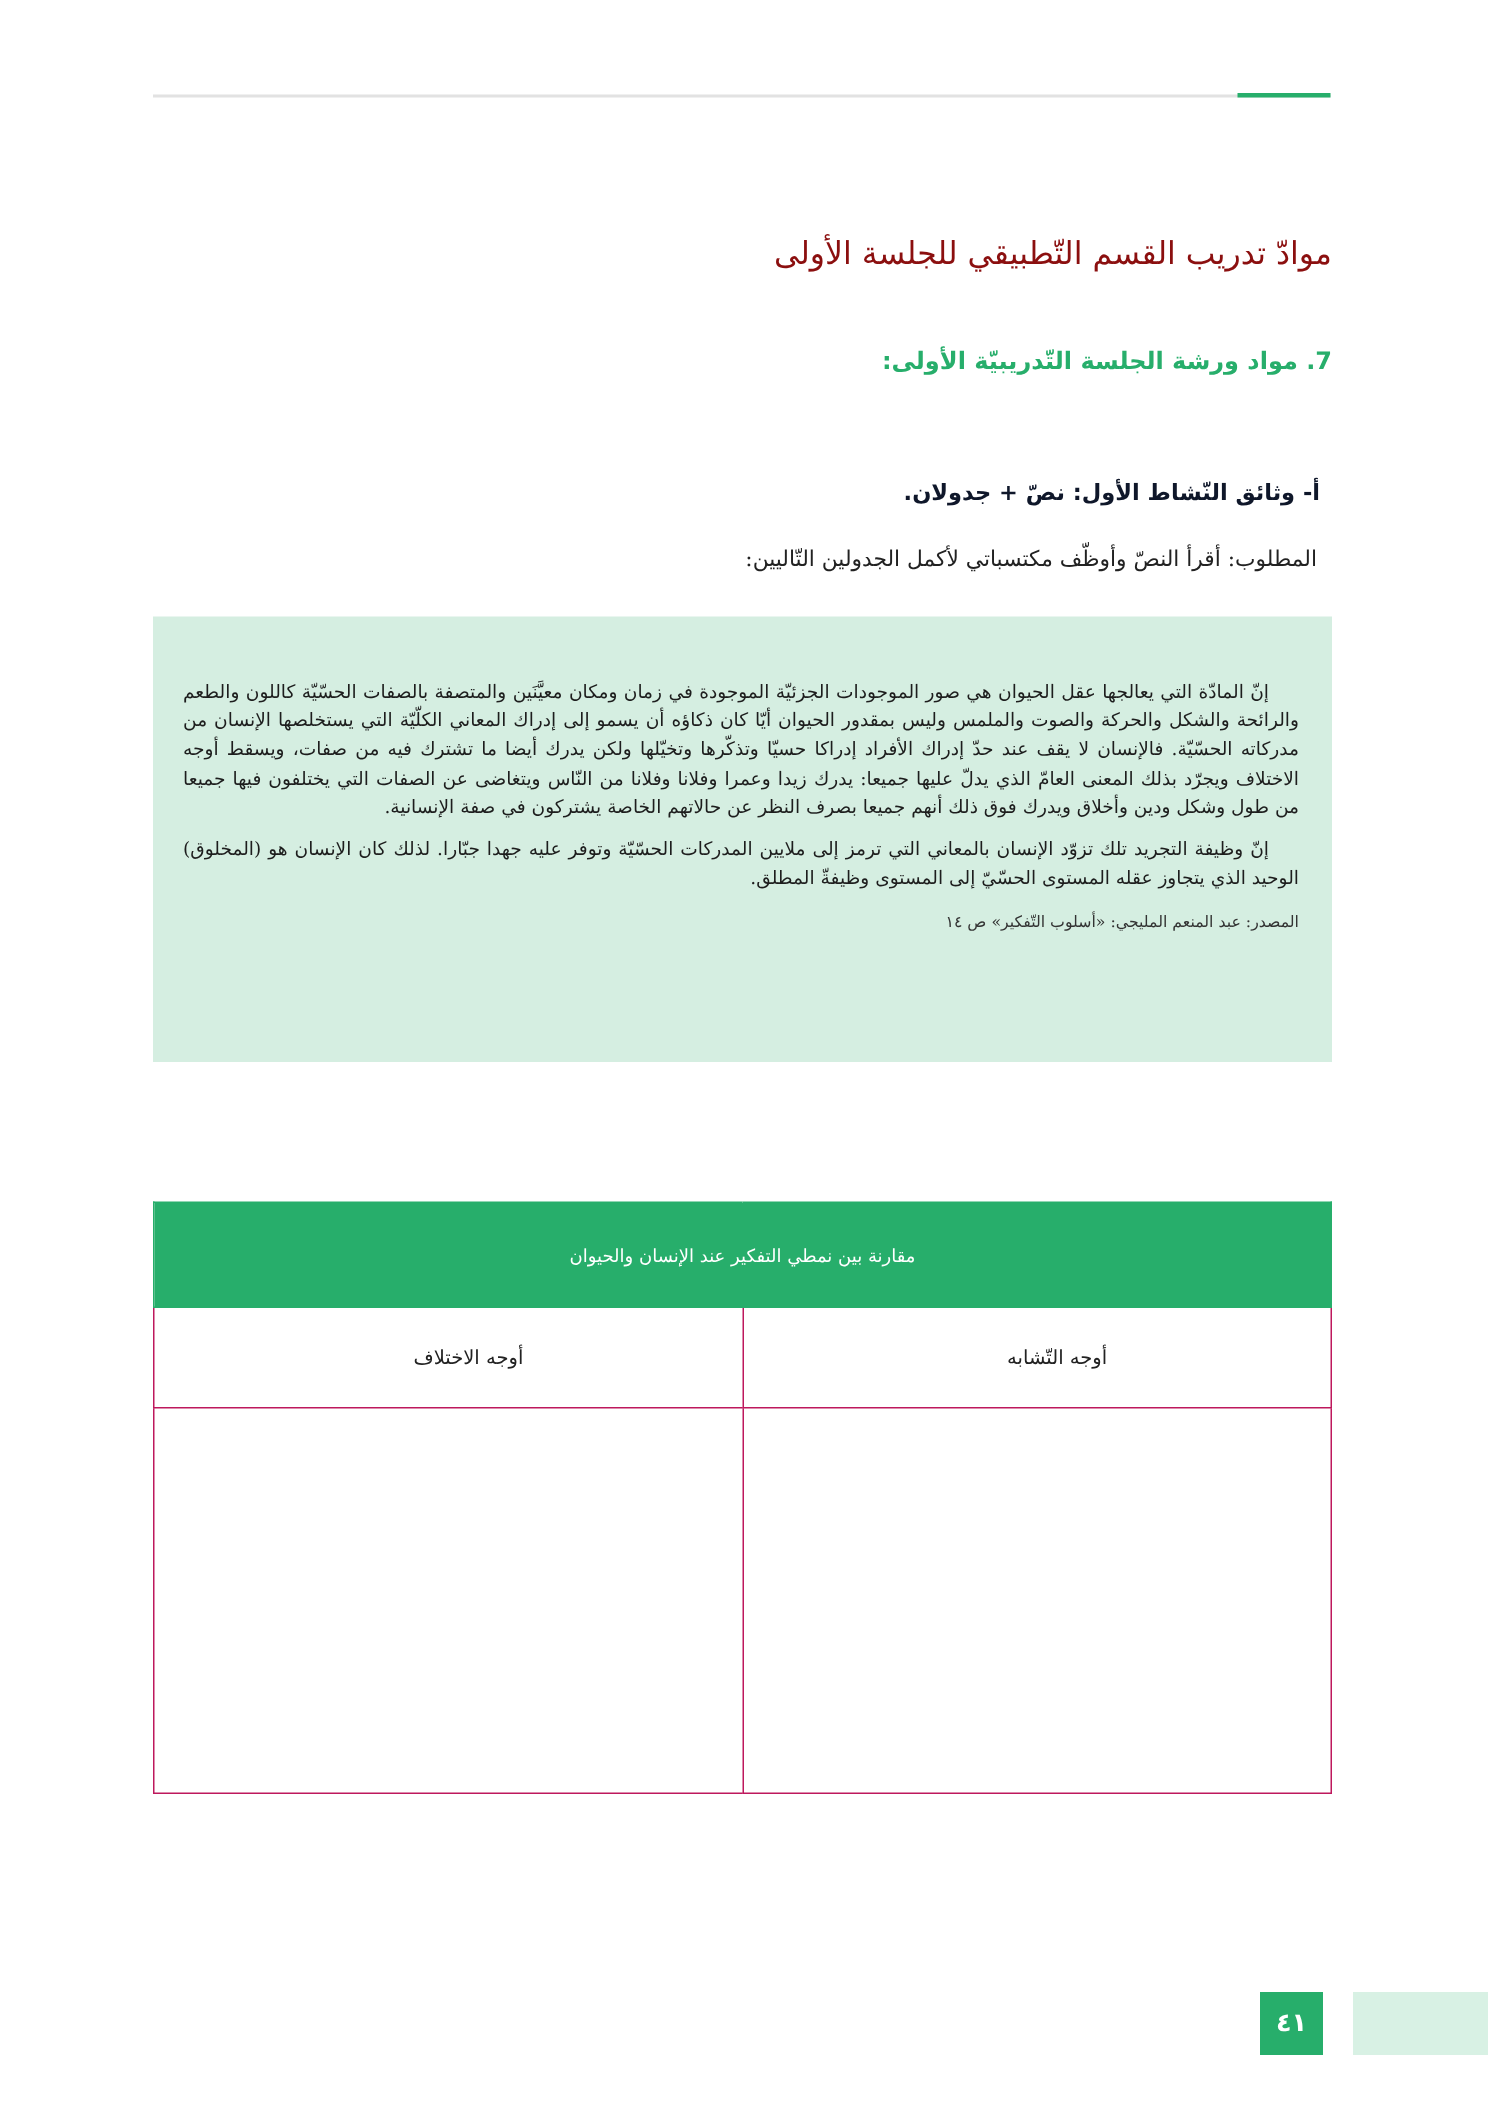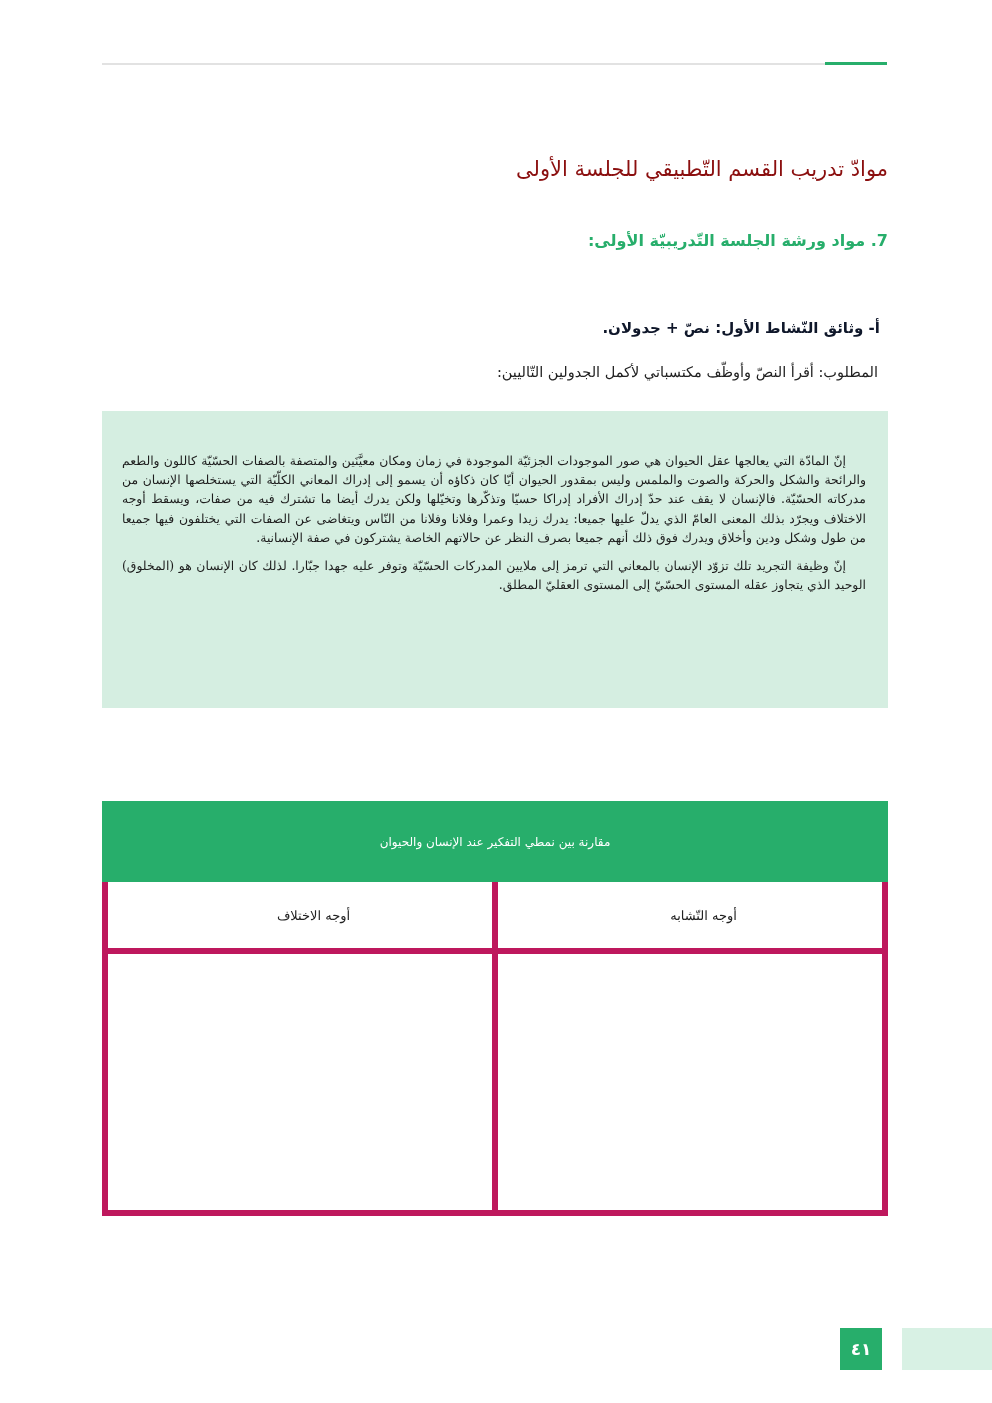--- a/index.html
+++ b/index.html
@@ -42,21 +42,21 @@
     }
     .passage-box p.first { text-indent: 20px; }
     .source {
       font-family: "DejaVu Serif", serif; font-size: 10.5px; color: #333;
       margin-top: 14px;
     }
     .compare-table {
       position: absolute; top: 801px; left: 102px; width: 786px;
       border-collapse: collapse; table-layout: fixed;
     }
-    .compare-table td, .compare-table th { border: 6px solid #be185d; padding: 0; }
+    .compare-table td, .compare-table th { border: 1px solid #be185d; padding: 0; }
     .compare-table .header-cell {
       height: 69px; background: #27ae6b; color: #ffffff; font-size: 12px;
       font-weight: normal; text-align: center; border-color: #27ae6b;
     }
     .compare-table .col-head {
       height: 66px; text-align: center; font-family: "DejaVu Serif", serif;
       font-size: 13px; color: #222; background: #fff; padding-left: 27px;
     }
     .compare-table .answer-cell { height: 256px; background: #fff; }
     .page-strip {
@@ -76,21 +76,22 @@
 <div class="top-rule-accent"></div>
 
 <h1 class="title">موادّ تدريب القسم التّطبيقي للجلسة الأولى</h1>
 <h2 class="subtitle">7. مواد ورشة الجلسة التّدريبيّة الأولى:</h2>
 
 <h3 class="activity">أ- وثائق النّشاط الأول: نصّ + جدولان.</h3>
 <p class="instruction">المطلوب: أقرأ النصّ وأوظّف مكتسباتي لأكمل الجدولين التّاليين:</p>
 
 <div class="passage-box">
   <p class="first">إنّ المادّة التي يعالجها عقل الحيوان هي صور الموجودات الجزئيّة الموجودة في زمان ومكان معيَّنَين والمتصفة بالصفات الحسّيّة كاللون والطعم والرائحة والشكل والحركة والصوت والملمس وليس بمقدور الحيوان أيّا كان ذكاؤه أن يسمو إلى إدراك المعاني الكلّيّة التي يستخلصها الإنسان من مدركاته الحسّيّة. فالإنسان لا يقف عند حدّ إدراك الأفراد إدراكا حسيّا وتذكّرها وتخيّلها ولكن يدرك أيضا ما تشترك فيه من صفات، ويسقط أوجه الاختلاف ويجرّد بذلك المعنى العامّ الذي يدلّ عليها جميعا: يدرك زيدا وعمرا وفلانا وفلانا من النّاس ويتغاضى عن الصفات التي يختلفون فيها جميعا من طول وشكل ودين وأخلاق ويدرك فوق ذلك أنهم جميعا بصرف النظر عن حالاتهم الخاصة يشتركون في صفة الإنسانية.</p>
-  <p class="first">إنّ وظيفة التجريد تلك تزوّد الإنسان بالمعاني التي ترمز إلى ملايين المدركات الحسّيّة وتوفر عليه جهدا جبّارا. لذلك كان الإنسان هو (المخلوق) الوحيد الذي يتجاوز عقله المستوى الحسّيّ إلى المستوى العقليّ المطلق.</p>
+  <p class="first">إنّ وظيفة التجريد تلك تزوّد الإنسان بالمعاني التي ترمز إلى ملايين المدركات الحسّيّة وتوفر عليه جهدا جبّارا. لذلك كان الإنسان هو (المخلوق) الوحيد الذي يتجاوز عقله المستوى الحسّيّ إلى المستوى وظيفةّ المطلق.</p>
+  <div class="source">المصدر: عبد المنعم المليجي: «أسلوب التّفكير» ص ١٤</div>
 </div>
 
 <table class="compare-table">
   <tbody>
       <tr>
     <th class="header-cell" colspan="2">مقارنة بين نمطي التفكير عند الإنسان والحيوان</th>
   </tr>
   <tr>
     <td class="col-head">أوجه التّشابه</td>
     <td class="col-head">أوجه الاختلاف</td>

